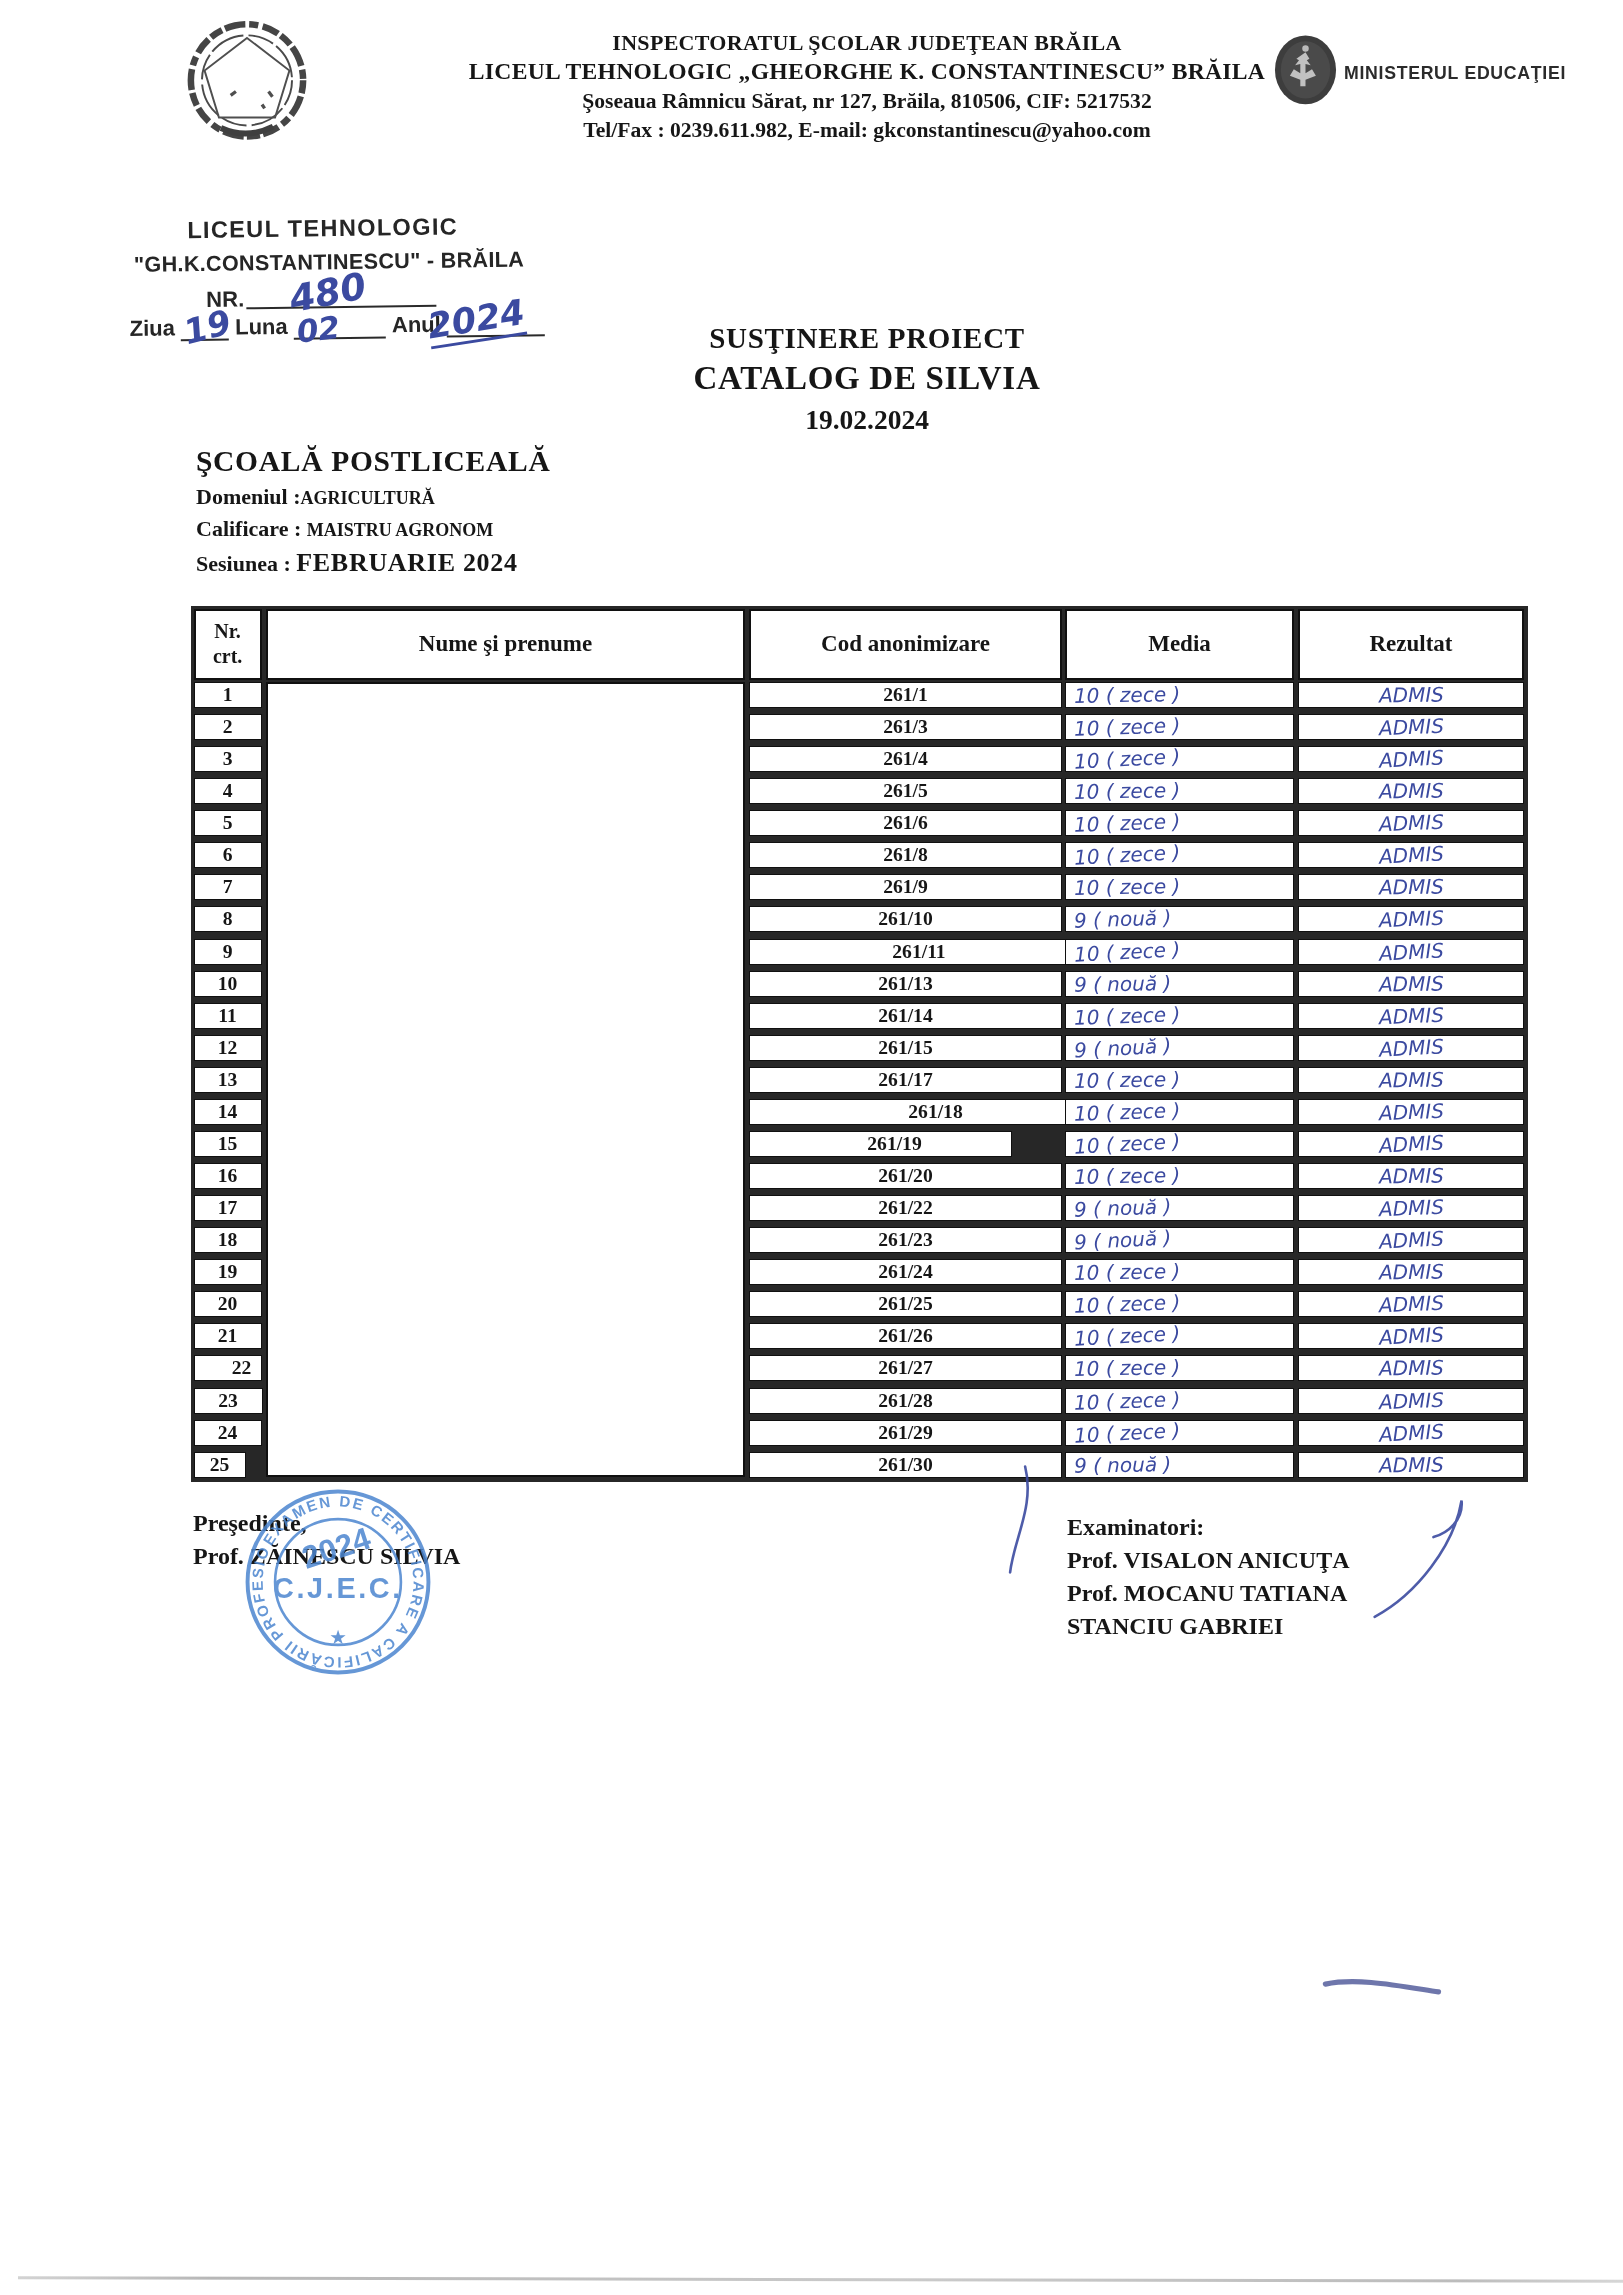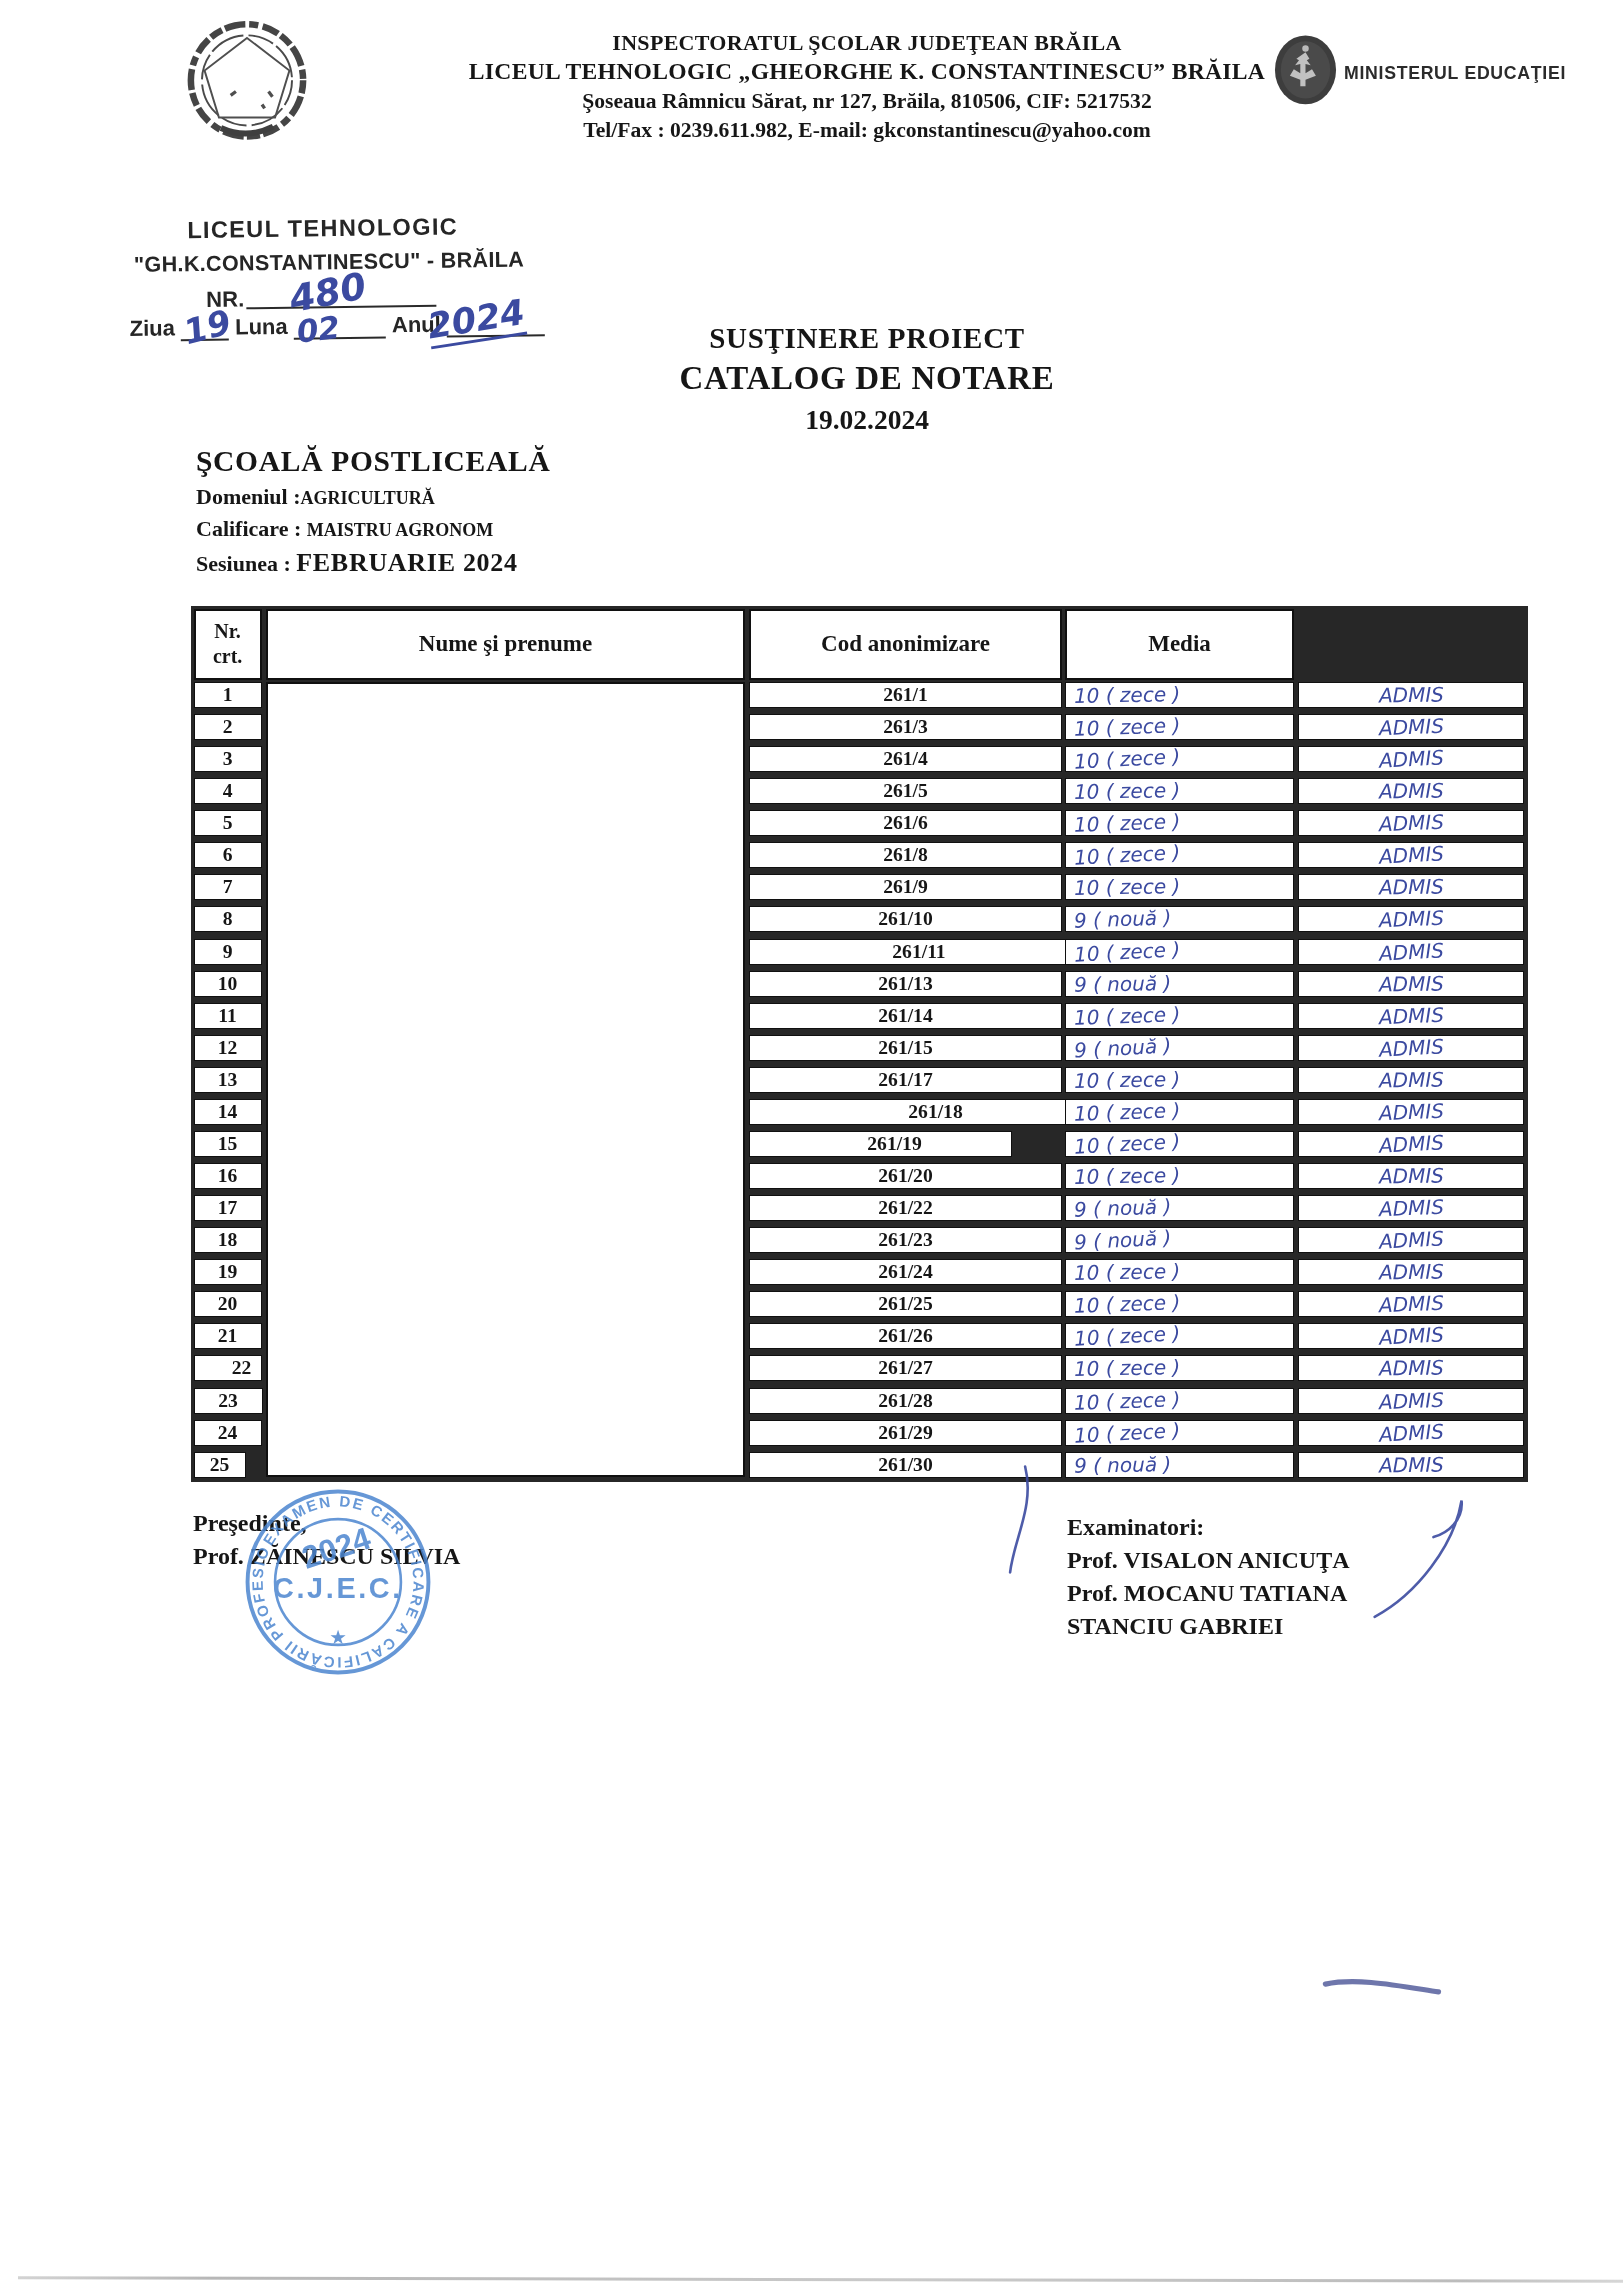--- a/index.html
+++ b/index.html
@@ -128,21 +128,21 @@
       <span class="blank" style="width:98px"></span>
     </div>
     <div class="hand hw-nr">480</div>
     <div class="hand hw-day">19</div>
     <div class="hand hw-month">02</div>
     <div class="hand hw-year">2024</div>
   </div>
 
   <div class="title-block">
     <div class="t1">SUSŢINERE PROIECT</div>
-    <div class="t2">CATALOG DE NOTARE</div>
+    <div class="t2">CATALOG DE SILVIA</div>
     <div class="t3">19.02.2024</div>
   </div>
 
   <div class="program">
     <div class="p1">ŞCOALĂ POSTLICEALĂ</div>
     <div class="p-row">
       <span>Domeniul :</span><span class="p-val">AGRICULTURĂ</span>
     </div>
     <div class="p-row">
       <span>Calificare :</span>
@@ -155,20 +155,21 @@
   </div>
 
   <div class="tbl">
     <div class="cellbox hdr hdr-nr">
       <span>Nr.</span>
       <span>crt.</span>
     </div>
     <div class="cellbox hdr hdr-name">Nume şi prenume</div>
     <div class="cellbox hdr hdr-code">Cod anonimizare</div>
     <div class="cellbox hdr hdr-media">Media</div>
+    <div class="cellbox hdr hdr-result">Rezultat</div>
     <div class="cellbox name-col"></div>
 
   <div class="cellbox rowcell " style="top: 76px; left: 2.6px; width: 68px;">
         <span>1</span>
       </div>
       <div class="cellbox rowcell " style="top: 76px; left: 558px; width: 313px;">
         <span>261/1</span>
       </div>
       <div class="cellbox rowcell rc-media hw-cell" style="top: 76px; left: 874px; width: 229px;">
         <span style="transform: rotate(-1deg);">10 ( zece )</span>

